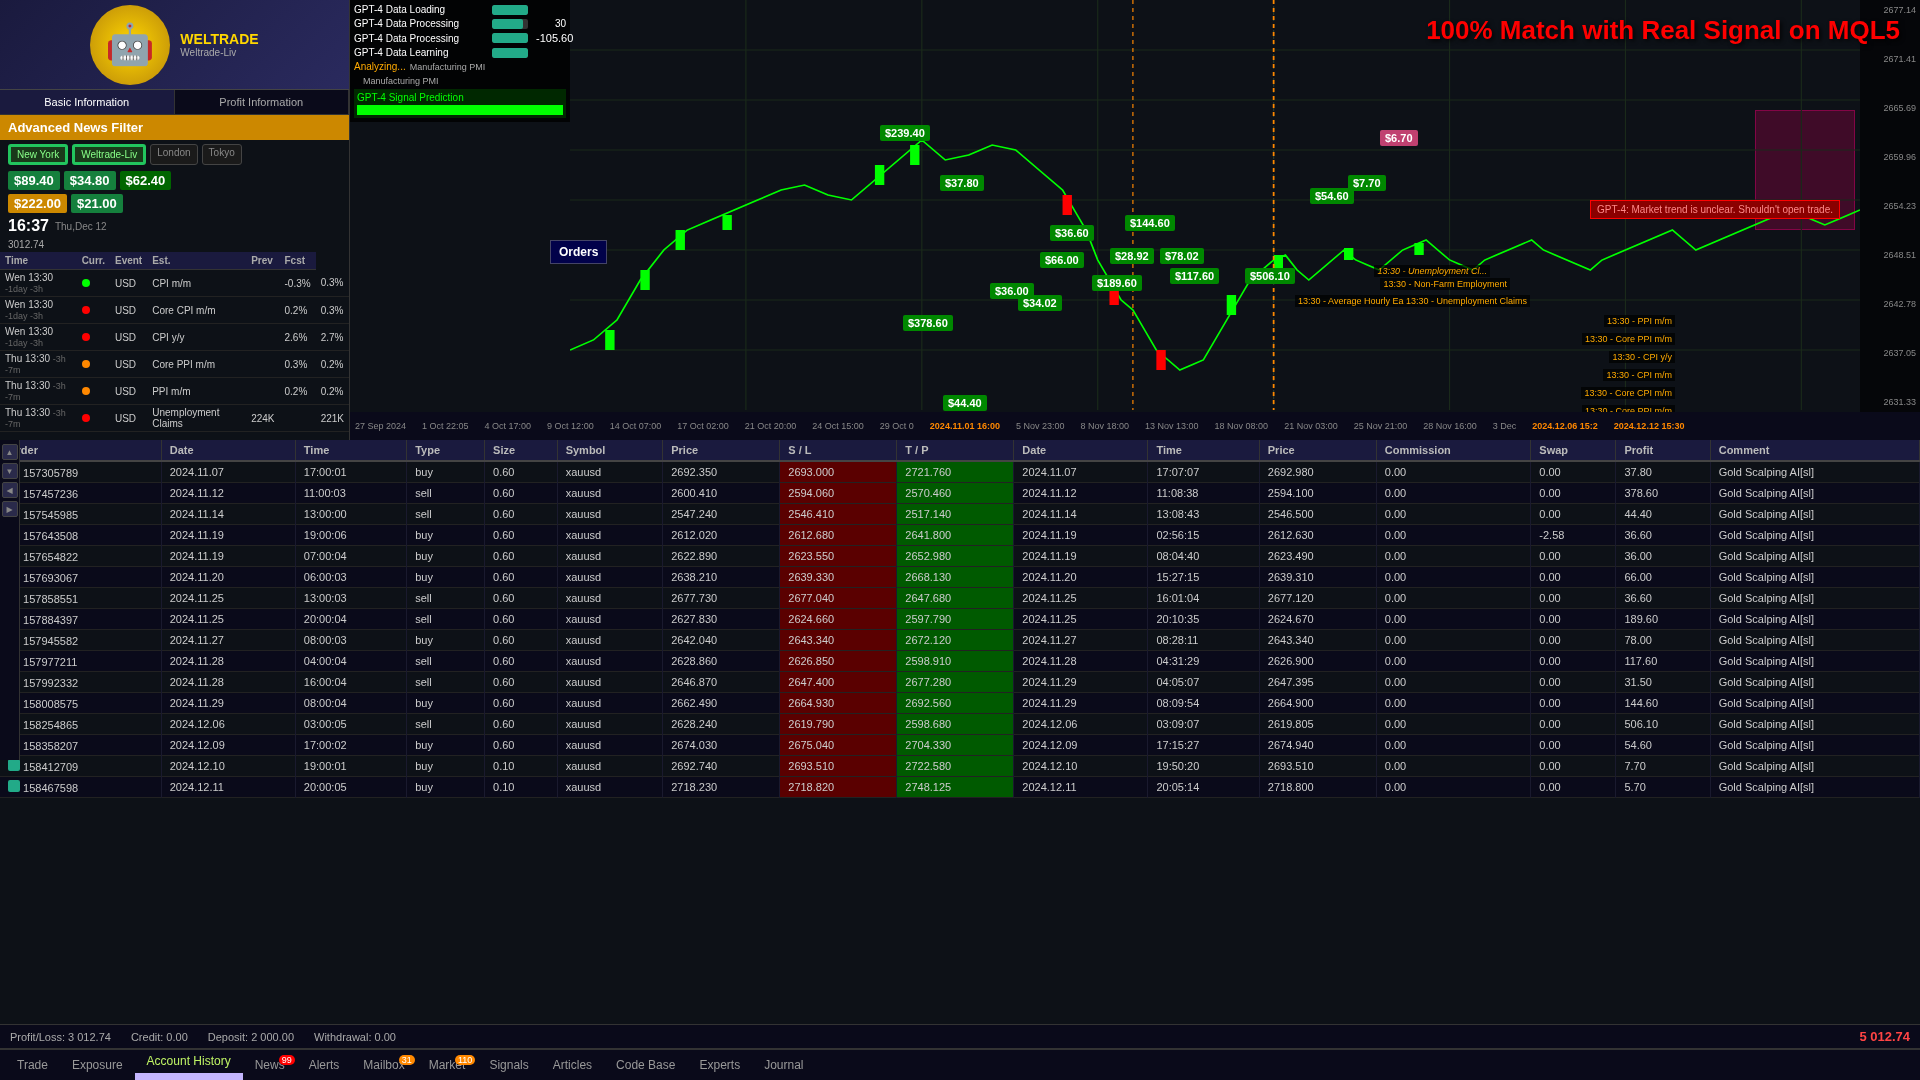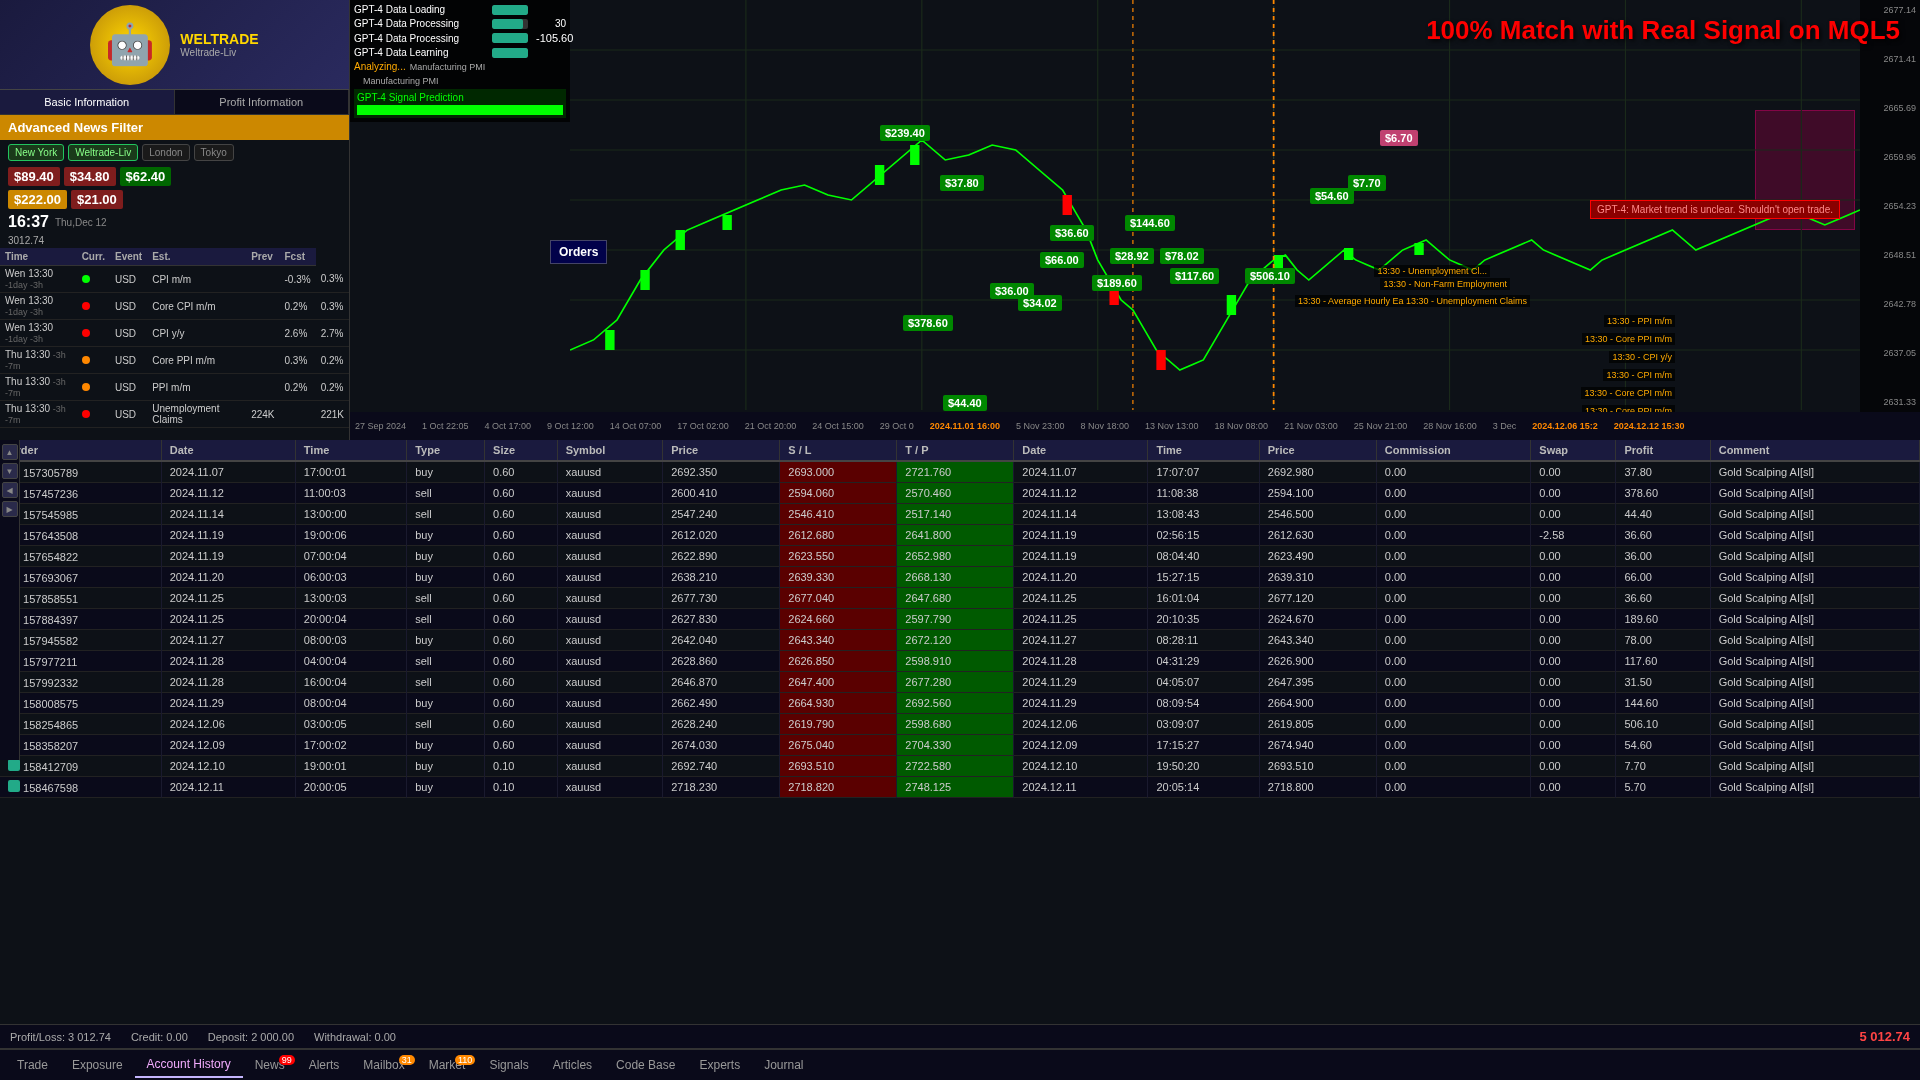--- a/index.html
+++ b/index.html
@@ -83,40 +83,40 @@
     }
 
     .market-sessions {
       display: flex;
       gap: 4px;
       padding: 4px 8px;
       background: #0d1117;
     }
     .session-badge {
       background: #1a3a1a;
-      border: 1px solid #22c55e;
+      border: 3px solid #22c55e;
       color: #8f8;
       padding: 2px 6px;
       font-size: 10px;
       border-radius: 3px;
     }
     .session-badge.inactive {
       background: #1a1a1a;
       border: 1px solid #444;
       color: #888;
     }
 
     .price-row {
       display: flex;
       align-items: center;
       padding: 2px 8px;
       gap: 4px;
     }
     .price-badge {
-      background: #7f1d1d;
+      background: #15803d;
       color: #fff;
       font-weight: bold;
       padding: 2px 6px;
       font-size: 13px;
       border-radius: 2px;
     }
     .price-badge.green {
       background: #060;
     }
     .price-badge.orange {
@@ -379,22 +379,22 @@
       padding: 5px 12px;
       color: #999;
       cursor: pointer;
       font-size: 12px;
       border: none;
       background: none;
       white-space: nowrap;
       position: relative;
     }
     .btab.active {
-      color: #f0abfc;
-      border-bottom: 2px solid #c4b5fd;
+      color: #bef264;
+      border-bottom: 8px solid #c4b5fd;
     }
     .btab .badge {
       position: absolute;
       top: 2px;
       right: 2px;
       background: #f00;
       color: #fff;
       font-size: 9px;
       padding: 0 3px;
       border-radius: 8px;
@@ -719,21 +719,21 @@
     <div class="chart-price" style="top:283px;left:640px;">$36.00</div>
     <div class="chart-price" style="top:295px;left:668px;">$34.02</div>
     <div class="chart-price" style="top:275px;left:742px;">$189.60</div>
     <div class="chart-price" style="top:268px;left:895px;">$506.10</div>
     <div class="chart-price" style="top:315px;left:553px;">$378.60</div>
     <div class="chart-price" style="top:395px;left:593px;">$44.40</div>
     <div class="chart-price" style="top:188px;left:960px;">$54.60</div>
     <div class="chart-price" style="top:175px;left:998px;">$7.70</div>
     <div class="chart-price pink" style="top:130px;left:1030px;">$6.70</div>
 
-    <div style="position:absolute;top:265px;right:430px;background:rgba(0,0,0,0.7);color:#fa0;font-size:9px;padding:1px 3px;white-space:nowrap;">13:30 - Unemployment Cl...</div>
+    <div style="position:absolute;top:265px;right:430px;background:rgba(0,0,0,0.7);color:#fa0;font-size:9px;padding:1px 3px;white-space:nowrap;font-style:italic;">13:30 - Unemployment Cl...</div>
     <div style="position:absolute;top:278px;right:410px;background:rgba(0,0,0,0.7);color:#fa0;font-size:9px;padding:1px 3px;white-space:nowrap;">13:30 - Non-Farm Employment</div>
     <div style="position:absolute;top:295px;right:390px;background:rgba(0,0,0,0.7);color:#fa0;font-size:9px;padding:1px 3px;white-space:nowrap;margin-left:16px;">13:30 - Average Hourly Ea   13:30 - Unemployment Claims</div>
 
     <div style="position:absolute;top:315px;right:245px;background:rgba(0,0,0,0.7);color:#fa0;font-size:9px;padding:1px 3px;white-space:nowrap;">13:30 - PPI m/m</div>
     <div style="position:absolute;top:333px;right:245px;background:rgba(0,0,0,0.7);color:#fa0;font-size:9px;padding:1px 3px;white-space:nowrap;">13:30 - Core PPI m/m</div>
     <div style="position:absolute;top:351px;right:245px;background:rgba(0,0,0,0.7);color:#fa0;font-size:9px;padding:1px 3px;white-space:nowrap;">13:30 - CPI y/y</div>
     <div style="position:absolute;top:369px;right:245px;background:rgba(0,0,0,0.7);color:#fa0;font-size:9px;padding:1px 3px;white-space:nowrap;">13:30 - CPI m/m</div>
     <div style="position:absolute;top:387px;right:245px;background:rgba(0,0,0,0.7);color:#fa0;font-size:9px;padding:1px 3px;white-space:nowrap;">13:30 - Core CPI m/m</div>
     <div style="position:absolute;top:405px;right:245px;background:rgba(0,0,0,0.7);color:#fa0;font-size:9px;padding:1px 3px;white-space:nowrap;">13:30 - Core PPI m/m</div>
 

